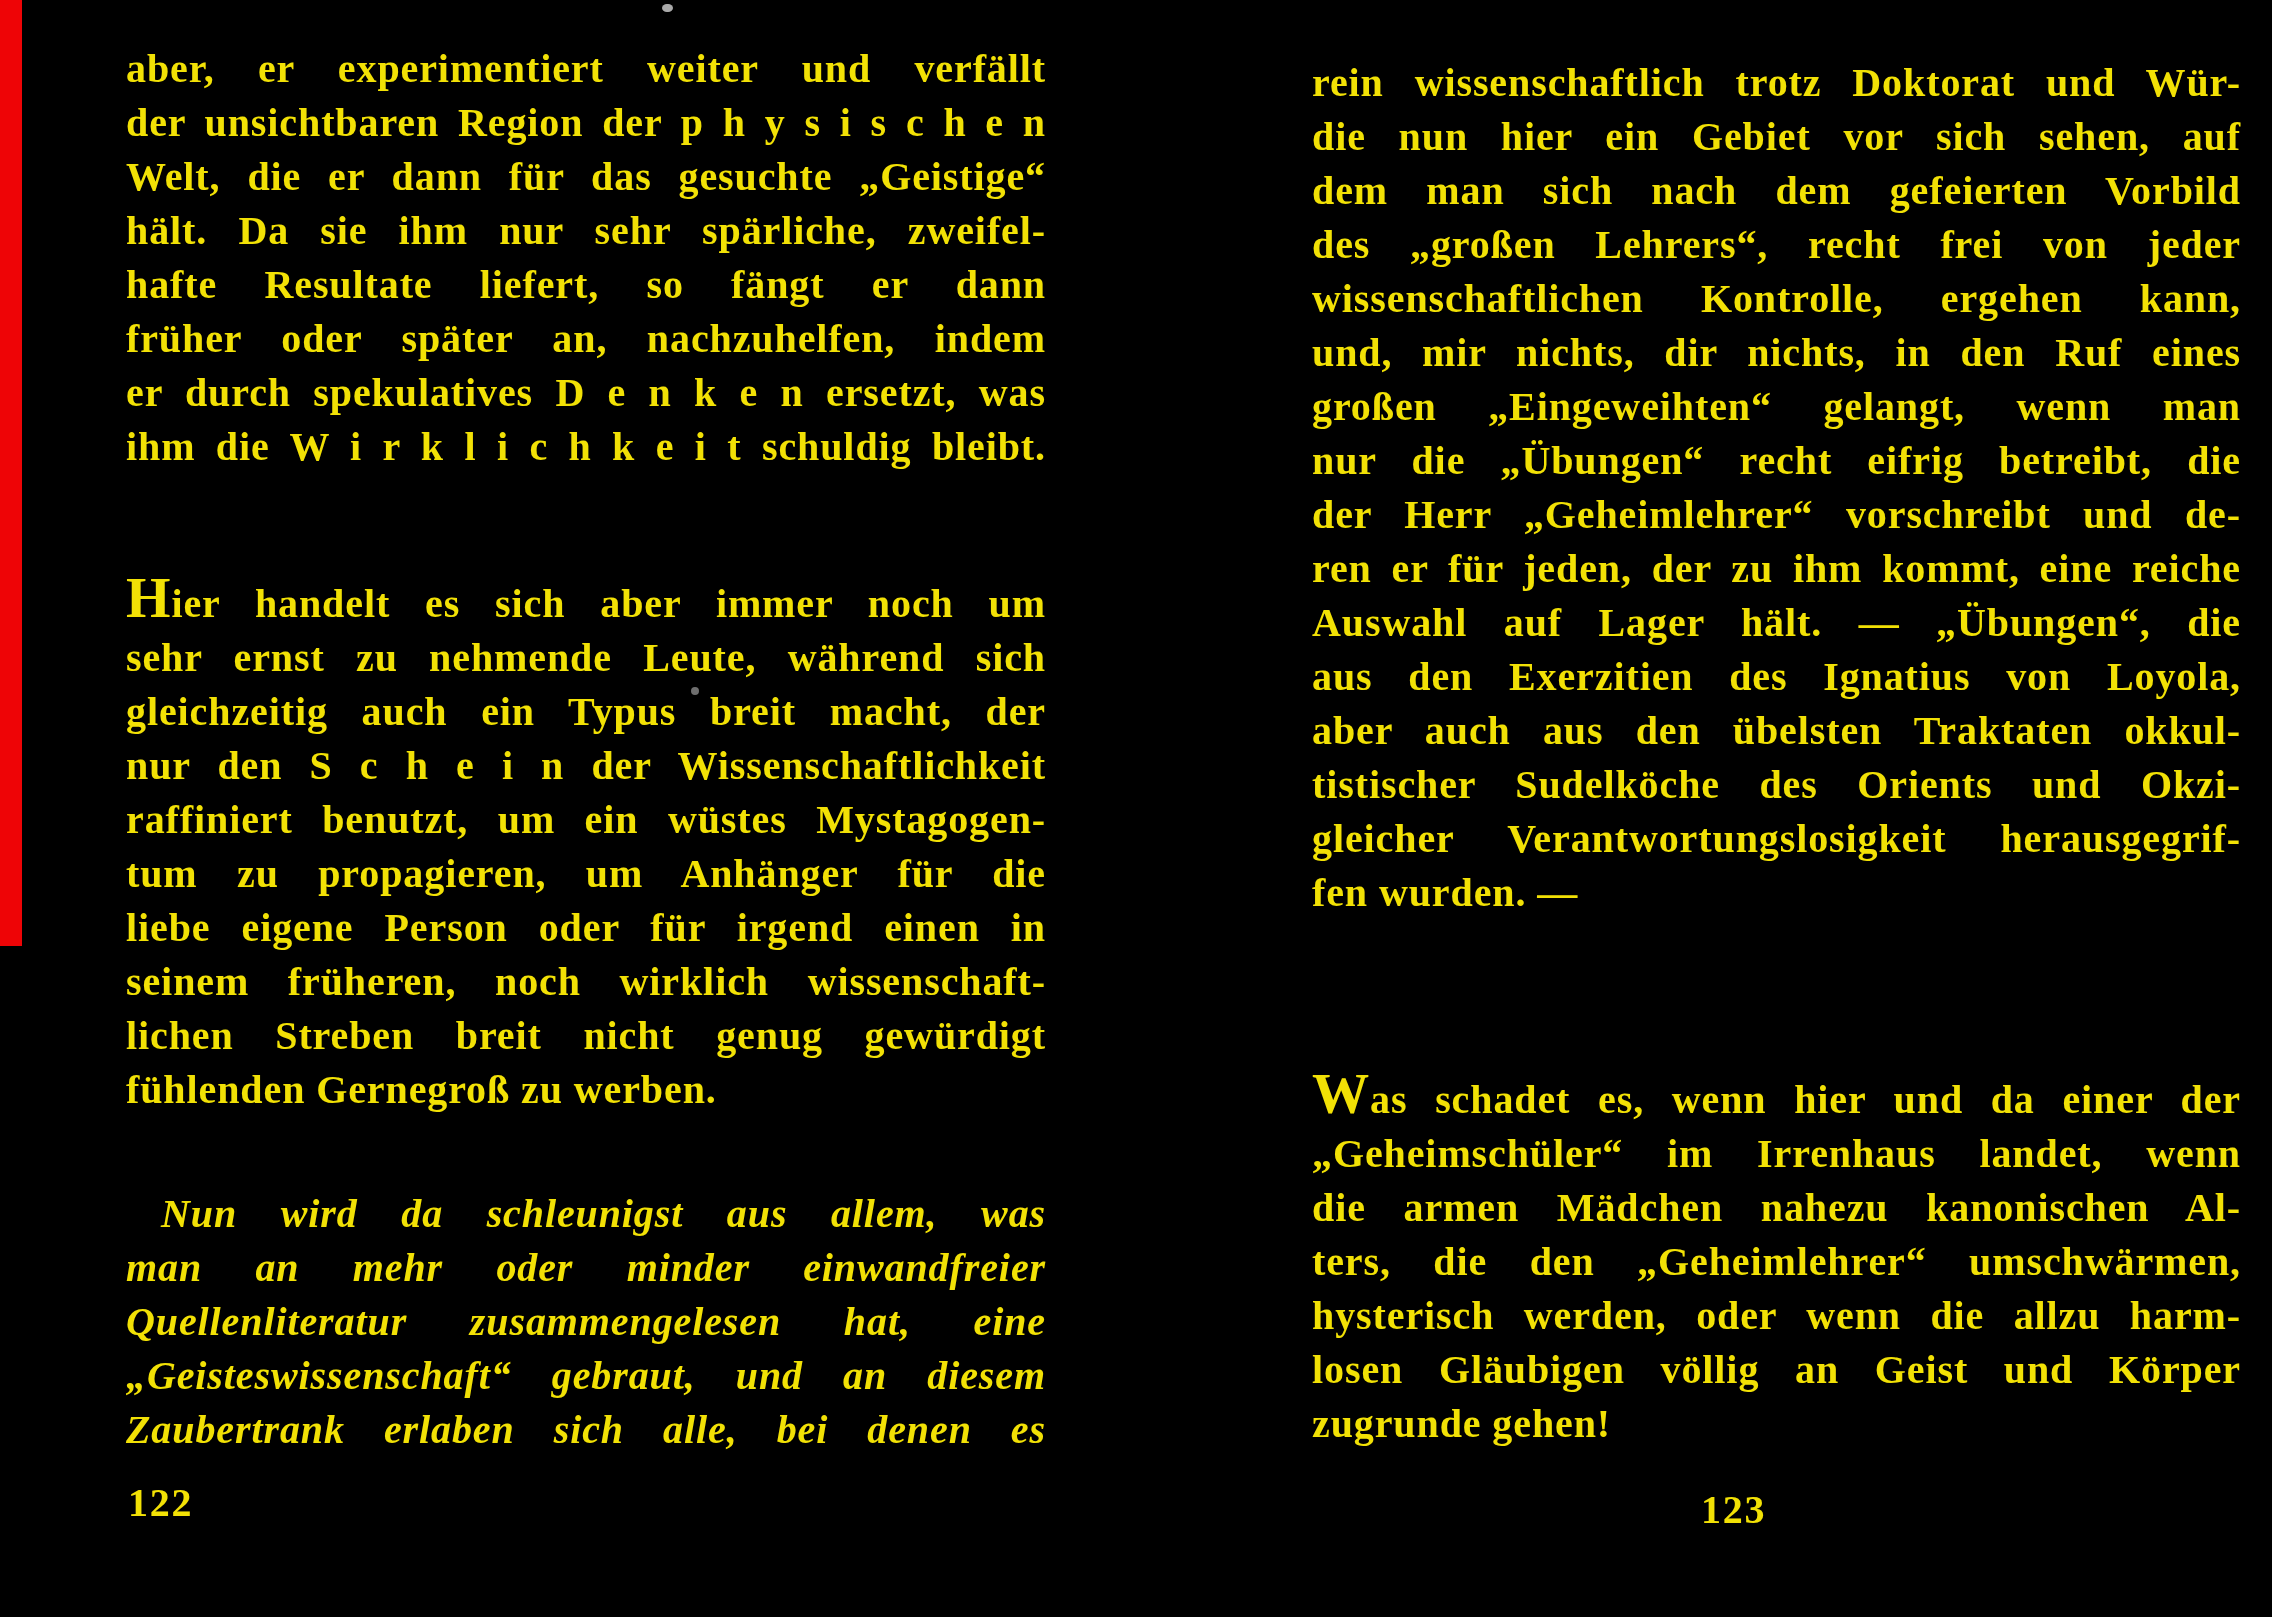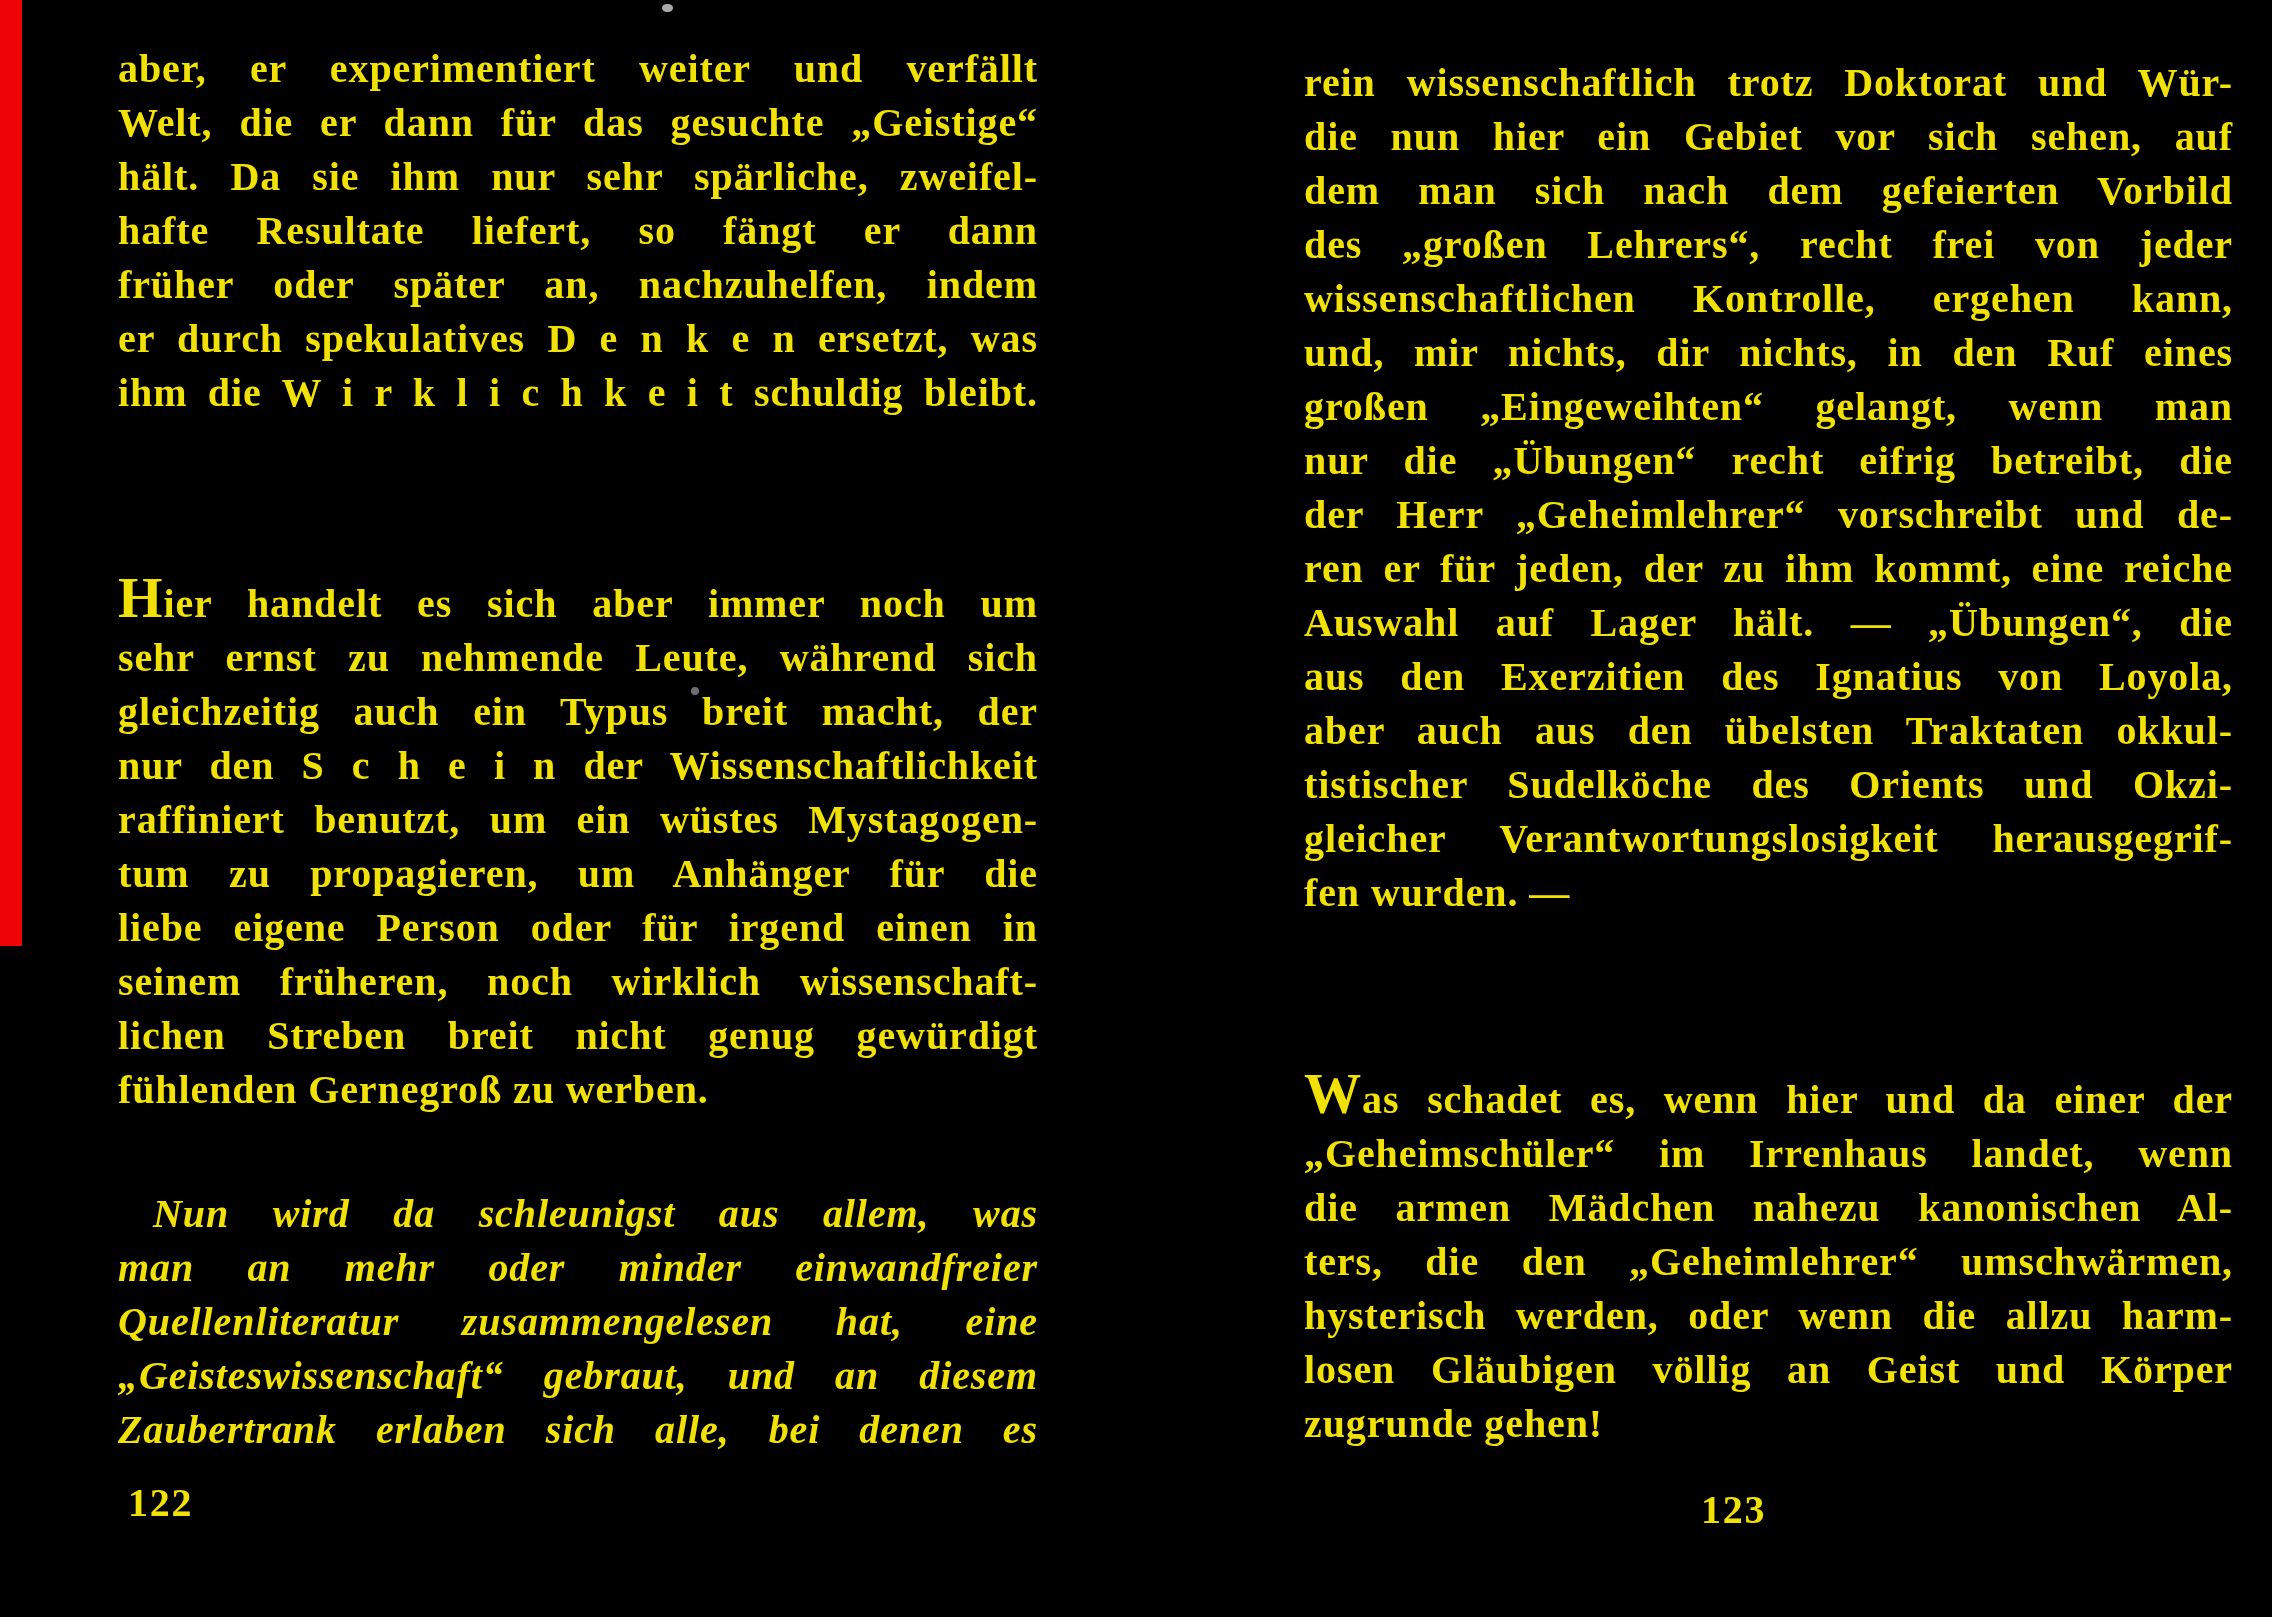--- a/index.html
+++ b/index.html
@@ -10,21 +10,21 @@
     overflow:hidden;
   }
   .canvas{position:relative;width:2273px;height:1617px;background:var(--bg,#000);}
   .red-strip{
     position:absolute;left:0;top:0;width:22px;height:946px;
     background:var(--red,#ee0406);
   }
   .speck{position:absolute;border-radius:50%;}
   .speck-top{left:662px;top:3.5px;width:10.5px;height:8.7px;background:#a9a9a9;}
   .speck-mid{left:691px;top:687px;width:7.9px;height:7.9px;background:#6e6e6e;}
-  .page{position:absolute;top:0;height:1617px;}
+  .page{position:absolute;top:0;height:1617px;margin-left:8px;}
   .page-left{left:118px;width:920px;}
   .page-right{left:1304px;width:929px;}
   .para{position:absolute;left:0;right:0;}
   #lp0{top:42px;}
   #lp1{top:577px;}
   #lp2{top:1187px;font-style:italic;}
   #rp0{top:56px;}
   #rp1{top:1073px;}
   .line{
     color:var(--yellow,#f2e105);
@@ -52,20 +52,21 @@
 <body>
 
 <div class="canvas">
   <div class="red-strip"></div>
   <div class="speck speck-top"></div>
   <div class="speck speck-mid"></div>
 
   <div class="page page-left">
     <div class="para" id="lp0">
         <div class="line">aber, er experimentiert weiter und verfällt</div>
+        <div class="line">der unsichtbaren Region der p h y s i s c h e n</div>
         <div class="line">Welt, die er dann für das gesuchte „Geistige“</div>
         <div class="line">hält.  Da sie ihm nur sehr spärliche, zweifel-</div>
         <div class="line">hafte Resultate liefert, so fängt er dann</div>
         <div class="line">früher oder später an, nachzuhelfen, indem</div>
         <div class="line">er durch spekulatives D e n k e n ersetzt, was</div>
         <div class="line">ihm die W i r k l i c h k e i t schuldig bleibt.</div>
       </div>
     <div class="para" id="lp1">
         <div class="line"><span class="initcap">H</span>ier handelt es sich aber immer noch um</div>
         <div class="line">sehr ernst zu nehmende Leute, während sich</div>

